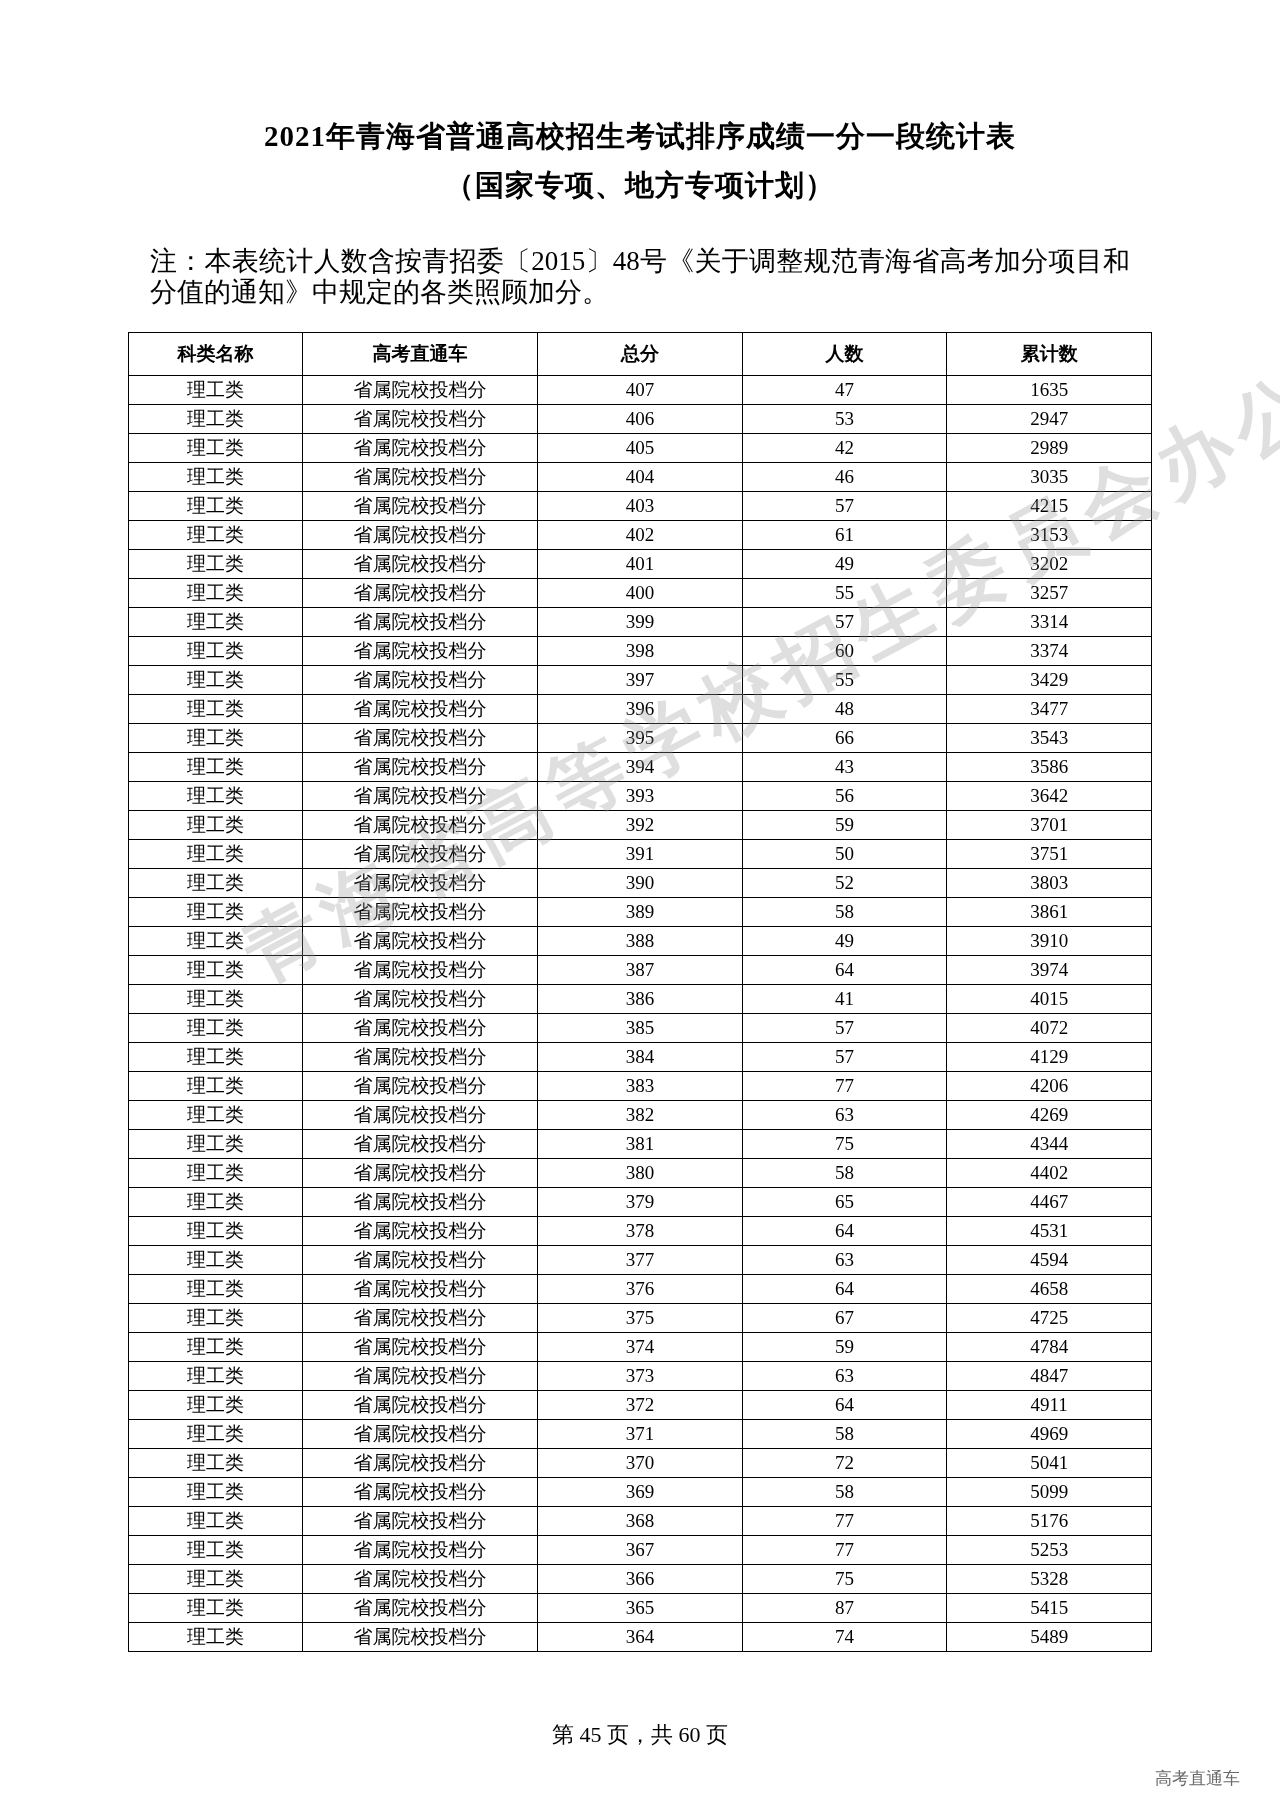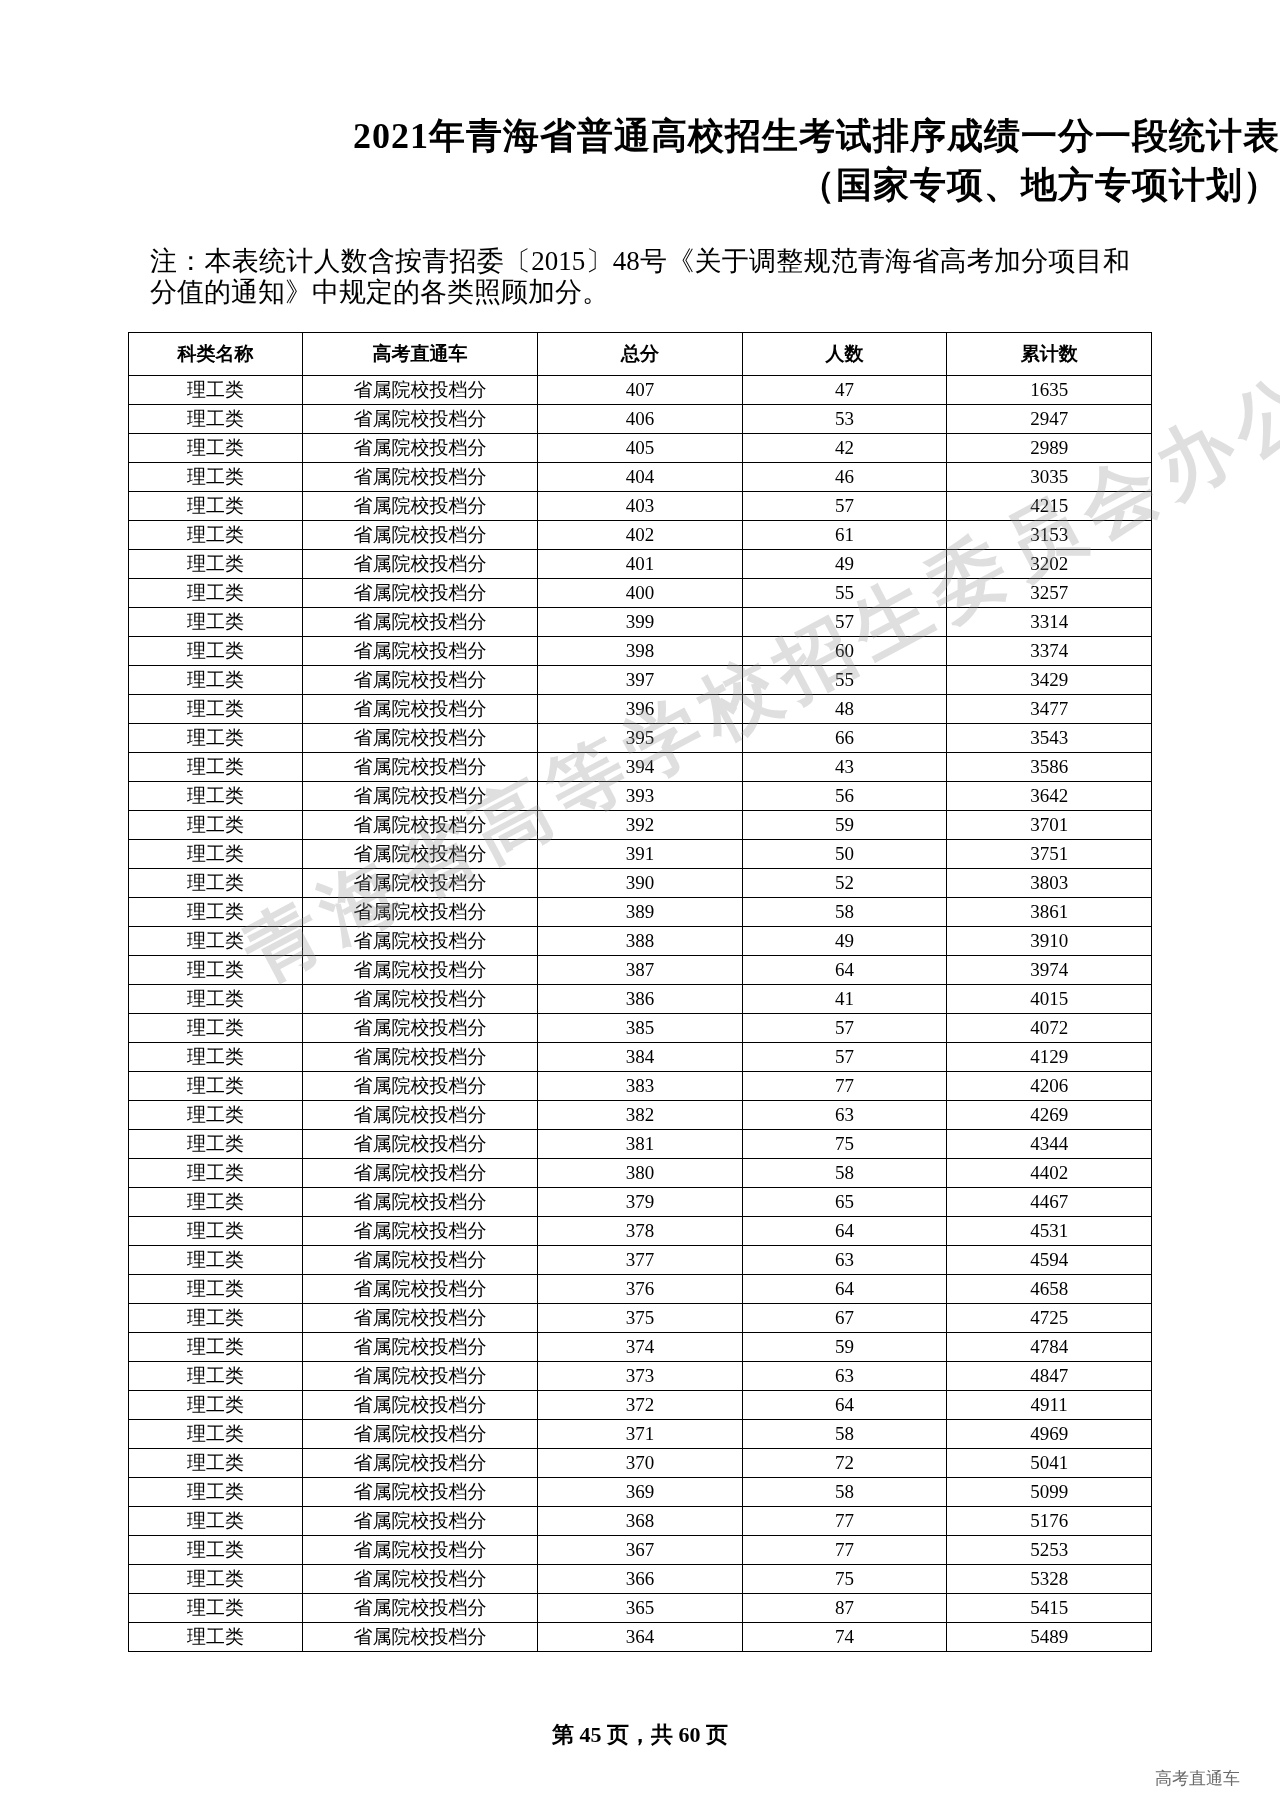--- a/index.html
+++ b/index.html
@@ -15,25 +15,24 @@
     background: #ffffff;
     font-family: "Liberation Serif", "DejaVu Serif", serif;
     color: #000000;
     overflow: hidden;
   }
   .title-block {
     text-align: center;
     padding-top: 112px;
   }
   .title-line {
-    font-size: 36px;
+    font-size: 29px;
     font-weight: bold;
     letter-spacing: 1px;
     line-height: 49px;
-    text-align: right;
   }
   .note {
     margin: 36px 150px 0 150px;
     font-size: 27px;
     line-height: 31px;
     text-align: justify;
   }
   .table-wrap {
     margin: 24px auto 0 auto;
     width: 1024px;
@@ -63,21 +62,21 @@
   col.c4 { width: 20%; }
   col.c5 { width: 20%; }
 
   .footer {
     position: absolute;
     left: 0;
     right: 0;
     bottom: 60px;
     text-align: center;
     font-size: 22px;
-    font-weight: bold;
+    font-weight: normal;
   }
   .brand {
     position: absolute;
     right: 40px;
     bottom: 20px;
     font-size: 17px;
     color: #6a6a6a;
     font-family: "Liberation Sans", sans-serif;
   }
   .watermark {

